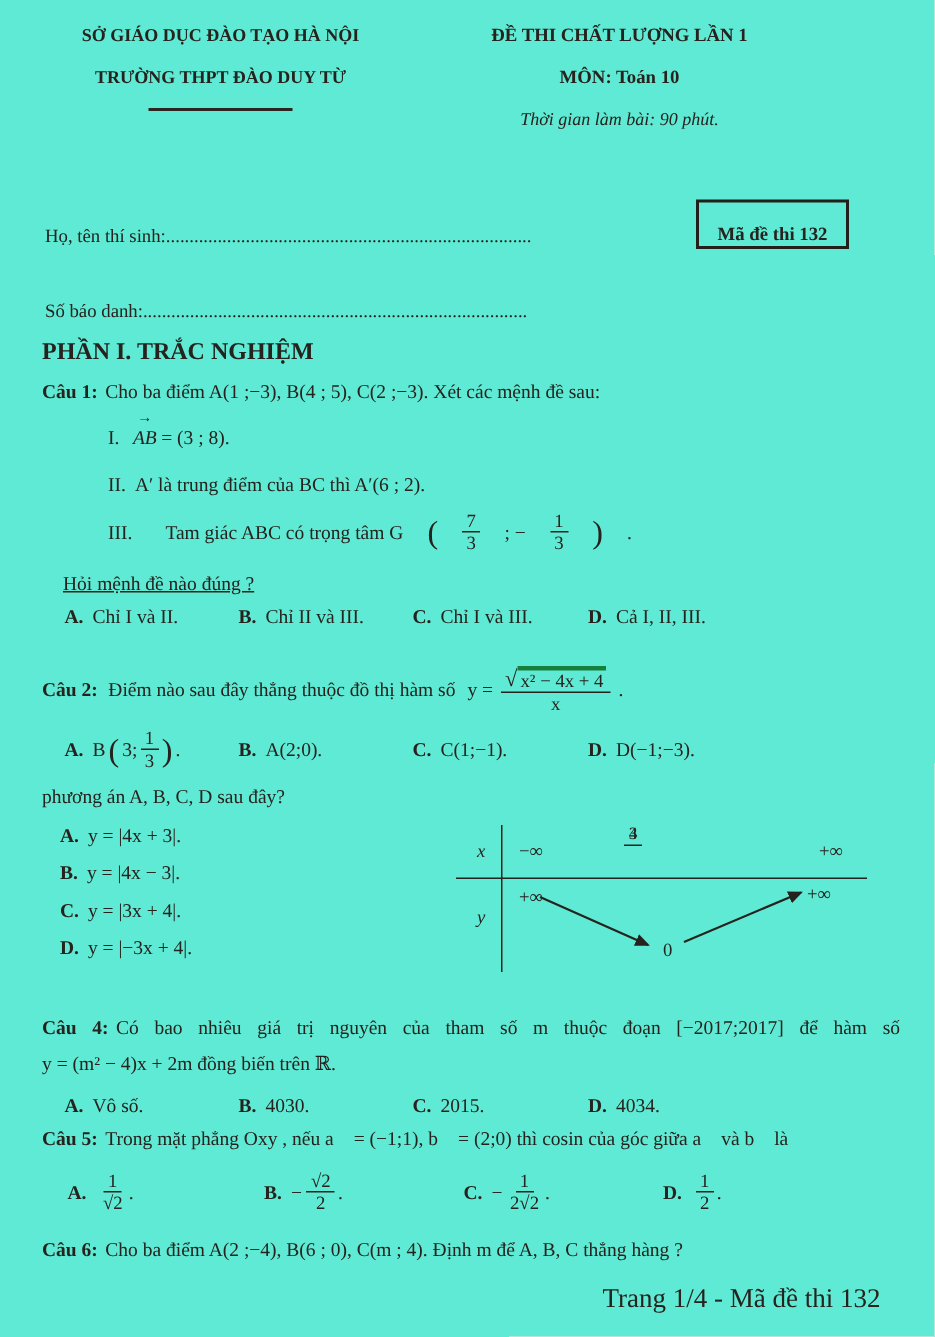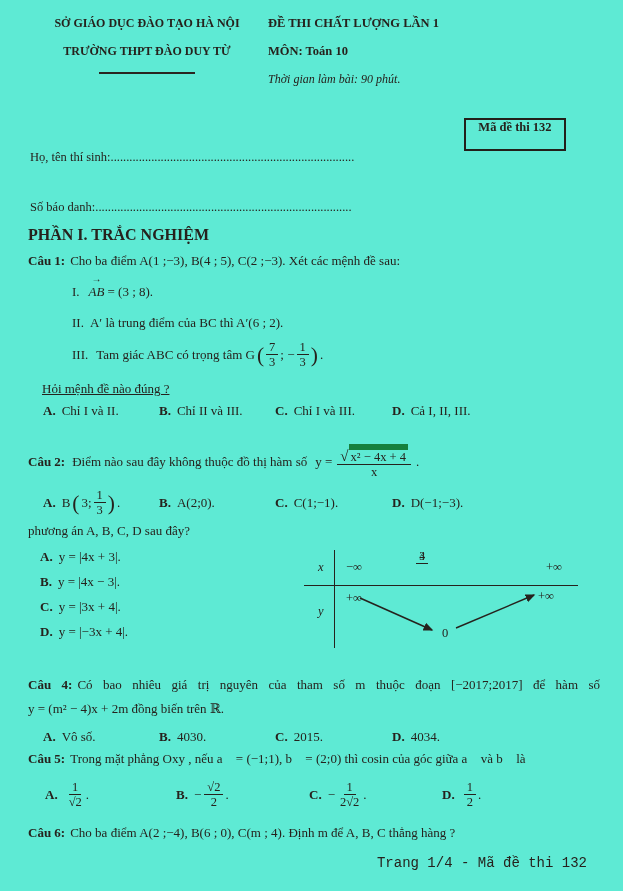--- a/index.html
+++ b/index.html
@@ -3,53 +3,53 @@
 <meta charset="utf-8">
 <style>
   html,body{margin:0;padding:0;background:#e9e9e9;}
   .page{width:623px;height:891px;background:#5eead4;position:relative;margin:0 auto;
         font-family:"Liberation Serif","DejaVu Serif",serif;color:#26221d;font-size:13px;
         overflow:hidden;box-sizing:border-box;}
   
   .hdr-left{position:absolute;left:26px;top:16px;width:242px;text-align:center;font-weight:bold;font-size:12px;}
   .hdr-left .hl{margin-bottom:13px;white-space:nowrap;}
   .org-rule{width:96px;margin:1px auto 0;border-top:2px solid #2a2520;}
-  .hdr-right{position:absolute;left:268px;top:16px;width:290px;font-weight:bold;font-size:12.5px;}
+  .hdr-right{position:absolute;left:268px;top:16px;width:290px;text-align:center;font-weight:bold;font-size:12.5px;}
   .hdr-right .hl{margin-bottom:13px;white-space:nowrap;}
   .duration{font-weight:normal;font-style:italic;font-size:12px;margin-top:1px;}
-  .code-box{position:absolute;left:464px;top:118px;min-width:86px;height:29px;border:2px solid #231f1a;
-            display:flex;align-items:flex-start;justify-content:center;font-weight:bold;font-size:12.5px;padding:0 6px;}
+  .code-box{position:absolute;left:464px;top:133px;min-width:86px;height:29px;border:2px solid #231f1a;
+            display:flex;align-items:flex-end;justify-content:center;font-weight:bold;font-size:12.5px;padding:0 6px;}
   .fill-line{position:absolute;left:30px;font-size:12.5px;white-space:nowrap;max-width:340px;overflow:hidden;}
   .name-line{top:150px;}
   .id-line{top:176px;margin-top:24px;}
   .section-title{position:absolute;left:28px;top:226px;font-weight:bold;font-size:16px;}
   
   .q{position:absolute;left:28px;width:572px;line-height:18px;}
   .qline{margin:0;}
   .qlabel{margin-right:5px;}
   .qline2{margin:6px 0 0 0;}
   .just{text-align:justify;text-align-last:justify;}
   .q1{top:252px;} .q2{top:444px;} .q3{top:516px;} .q4{top:676px;} .q5{top:750px;} .q6{top:824px;}
   .roman{margin:13px 0 0 44px;}
-  .frl{margin-top:8px;display:flex;align-items:center;flex-wrap:nowrap;gap:2px;}
+  .frl{margin-top:8px;display:flex;align-items:center;flex-wrap:nowrap;gap:16px;}
   .rn{margin-right:6px;}
   .prompt{margin:10px 0 0 14px;text-decoration:underline;}
   .opts4{display:grid;grid-template-columns:116px 116px 117px auto;margin:4px 0 0 15px;align-items:center;}
   .opt{white-space:nowrap;display:inline-flex;align-items:center;gap:2px;}
   .ok{margin-right:4px;}
   .q5opts{grid-template-columns:131px 133px 133px auto;margin:12px 0 0 17px;}
   
   .vec{position:relative;display:inline-block;margin:0 3px;}
   .vec-arrow{position:absolute;left:0;right:0;top:-9px;text-align:center;font-size:10px;line-height:1;}
   .vec-base{font-style:italic;font-weight:normal;}
   .frac{display:inline-flex;flex-direction:column;align-items:center;line-height:1.15;font-size:12.5px;text-align:center;vertical-align:middle;}
   .frac .fn{border-bottom:1px solid #26221d;padding:0 3px;display:inline-flex;align-items:flex-end;}
   .frac .fd{padding:0 2px;}
   .sq{font-size:1.2em;line-height:1;}
-  .rad{border-top:6px solid #15803d;padding:0 2px;}
+  .rad{border-top:3px solid #15803d;padding:0 2px;}
   .bp{font-size:1.65em;line-height:0;font-weight:normal;}
   .mexp{display:inline-flex;align-items:center;gap:5px;margin-left:6px;}
   .mathline{display:flex;align-items:center;flex-wrap:nowrap;gap:2px;}
   .mi{margin-right:1px;}
   
   .q3body{display:flex;margin-top:6px;}
   .q3opts{flex:0 0 250px;margin-left:12px;}
   .q3opts .opt{display:flex;margin-top:7px;}
   .q3opts .opt:first-child{margin-top:2px;}
   .bbt{position:relative;width:274px;height:98px;margin-left:14px;margin-top:4px;font-size:12.5px;}
@@ -58,21 +58,21 @@
   .bbt span{position:absolute;}
   .bbt-xlab{left:14px;top:8px;font-style:italic;}
   .bbt-ylab{left:14px;top:52px;font-style:italic;}
   .bbt-xleft{left:42px;top:8px;}
   .bbt-xmid{left:118px;top:0;font-size:11.5px;}
   .bbt-xright{left:242px;top:8px;}
   .bbt-yleft{left:42px;top:39px;}
   .bbt-yright{left:234px;top:37px;}
   .bbt-ymin{left:138px;top:74px;}
   .bbt-arrows{position:absolute;left:0;top:0;}
-  .footer{position:absolute;right:36px;top:855px;font-size:14px;font-family:Liberation Mono, monospace;}
+  .footer{position:absolute;right:36px;top:855px;font-size:18px;}
 </style>
 </head>
 <body>
 
 <div class="page">
 
   <div class="hdr-left">
     <div class="hl">SỞ GIÁO DỤC ĐÀO TẠO HÀ NỘI</div>
     <div class="hl">TRƯỜNG THPT ĐÀO DUY TỪ</div>
     <div class="org-rule"></div>
@@ -138,21 +138,21 @@
       <span class="opt">
           <b class="ok">D.</b>
           <span>Cả I, II, III.</span>
         </span>
     </div>
   </div>
 
   <div class="q q2">
     <p class="qline mathline">
       <b class="qlabel">Câu 2:</b>
-      <span>Điểm nào sau đây không thuộc đồ thị hàm số</span>
+      <span>Điểm nào sau đây thẳng thuộc đồ thị hàm số</span>
       <span class="mexp">
         <span>y =</span>
         <span class="frac">
           <span class="fn">
               <span class="sq">√</span>
               <span class="rad">x² − 4x + 4</span>
             </span>
           <span class="fd">x</span>
         </span>
         <span>.</span>

